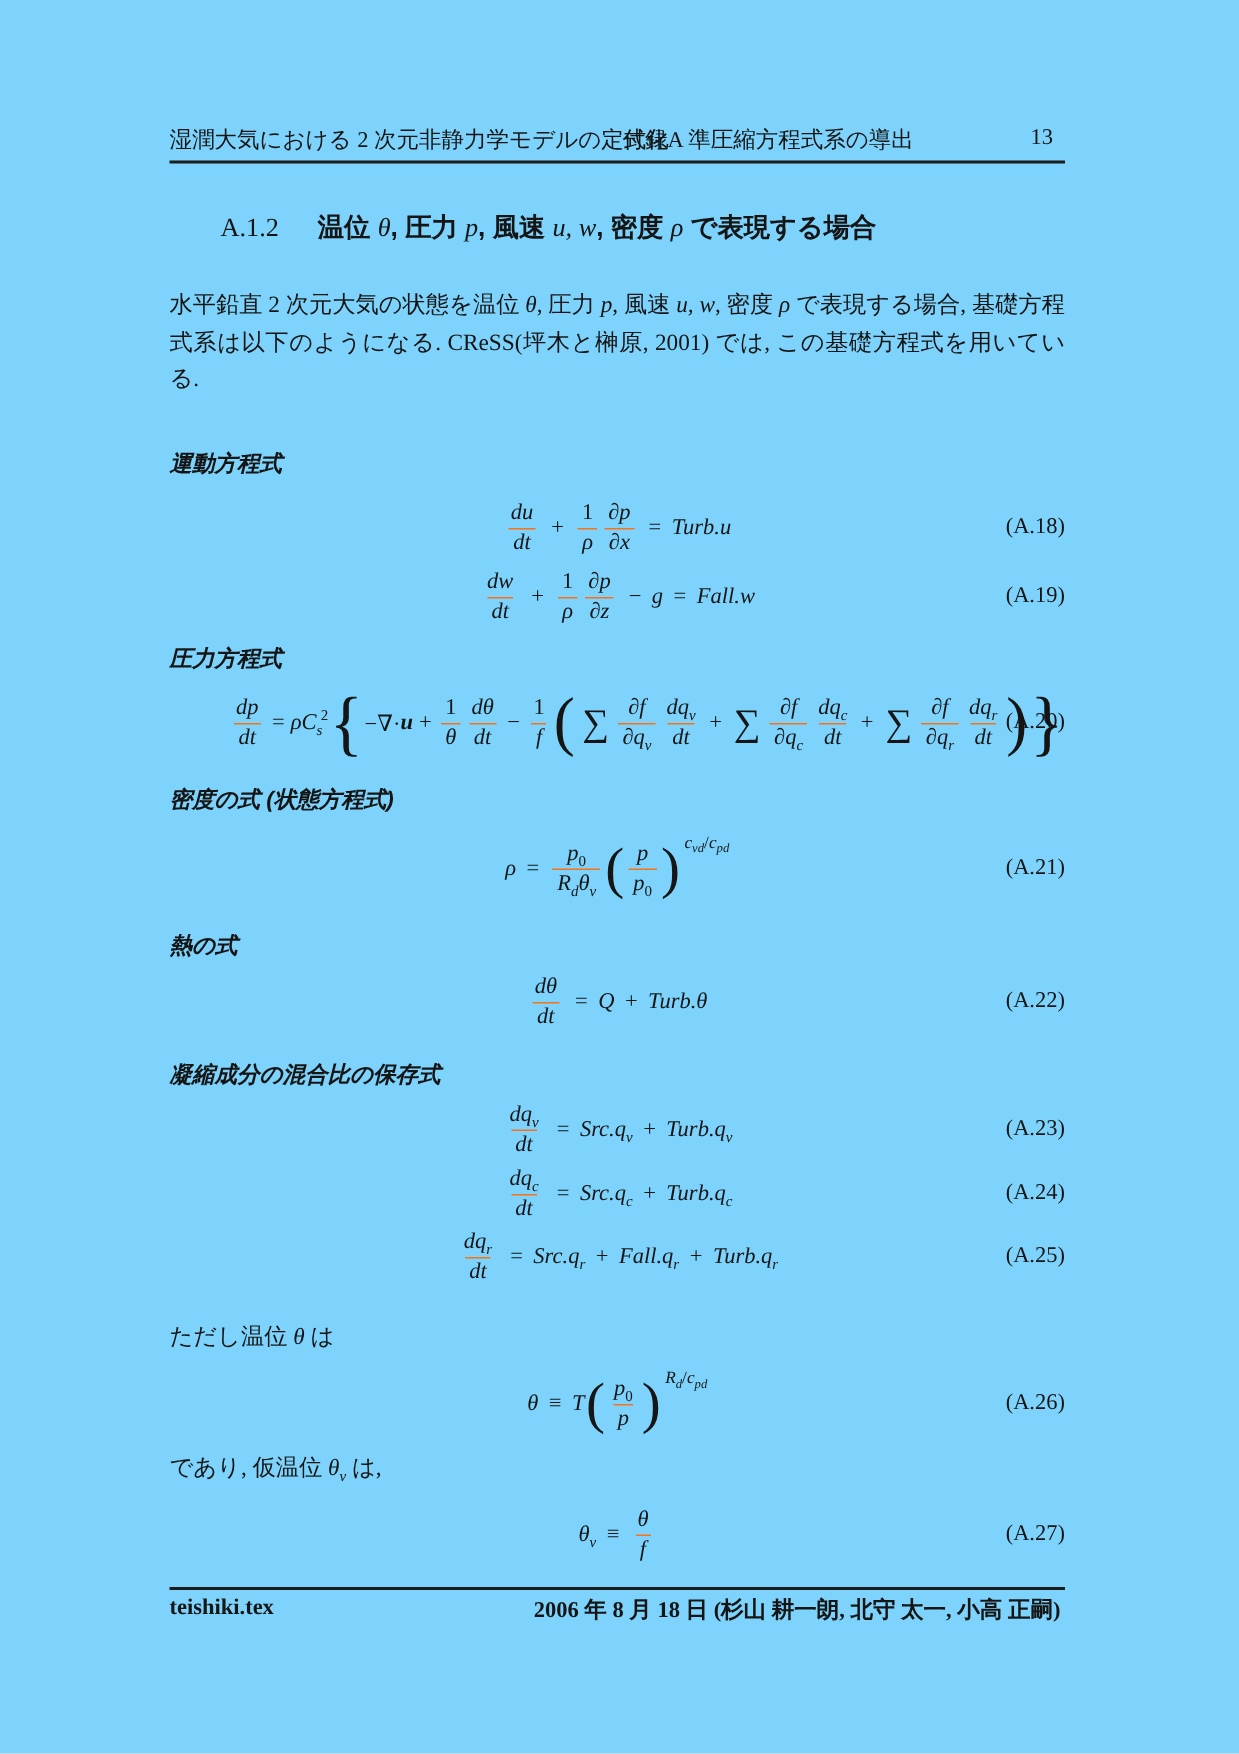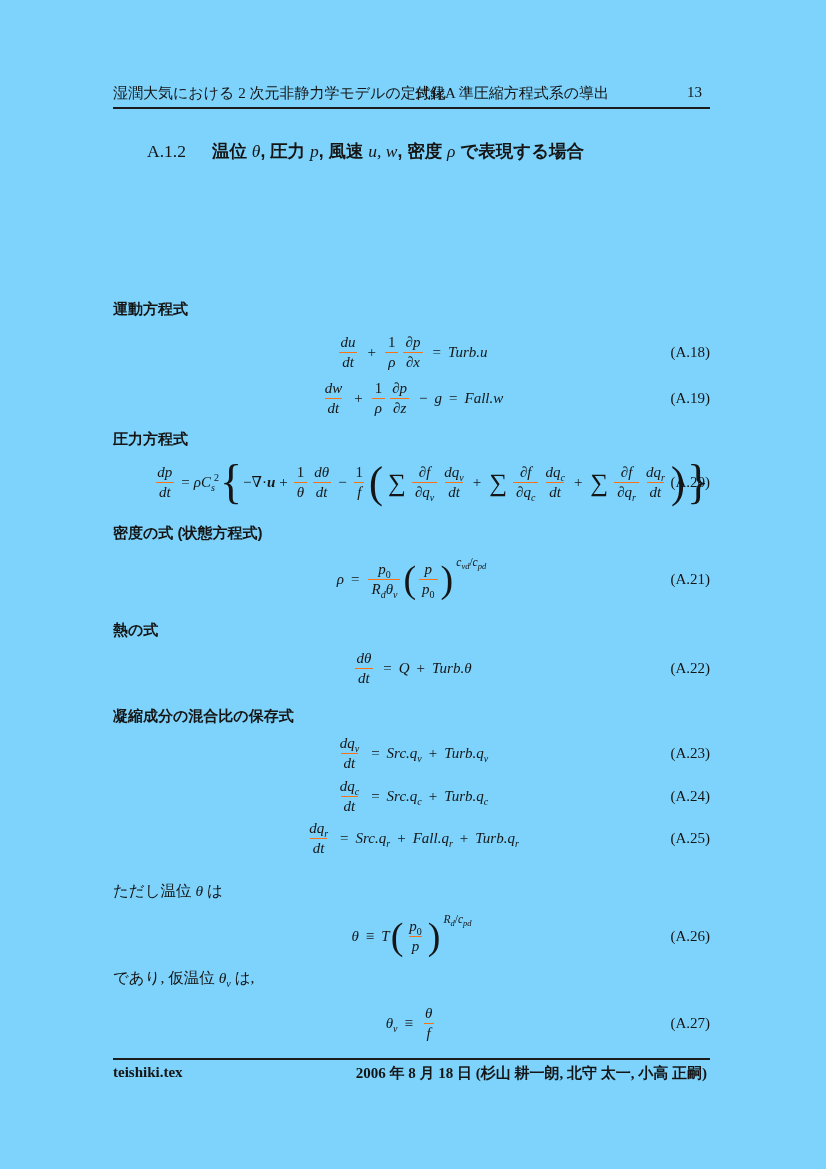--- a/index.html
+++ b/index.html
@@ -13,21 +13,21 @@
   .sechead{position:absolute;left:113px;top:139px;width:640px;font-size:17.5px;font-weight:bold;white-space:nowrap;}
   .secnum{font-family:"Liberation Serif",serif;font-weight:normal;margin-right:26px;margin-left:34px;}
   .jpb{font-family:"Liberation Sans","DejaVu Sans",sans-serif;font-weight:bold;}
   .mi{font-style:italic;font-family:"Liberation Serif","DejaVu Serif",serif;font-weight:normal;}
   .mib{font-style:italic;font-weight:bold;}
   .mr{font-style:normal;}
   
   .para{position:absolute;left:113px;top:192px;width:597px;font-size:15.5px;line-height:24.5px;text-align:justify;}
   
   .glabel{position:absolute;left:113px;font-family:"Liberation Sans","DejaVu Sans",sans-serif;
-          font-weight:bold;font-size:15px;white-space:nowrap;}
+          font-weight:bold;font-size:15px;white-space:nowrap;font-style:italic;}
   
   .eqrow{position:absolute;left:113px;width:597px;display:flex;align-items:center;justify-content:center;font-size:15px;}
   .eqrow.left{justify-content:flex-end;padding-left:6px;box-sizing:border-box;}
   .eqc{display:flex;align-items:center;white-space:nowrap;}
   .eqlabel{position:absolute;right:0;top:50%;transform:translateY(-50%);font-size:15px;}
   .frac{display:inline-flex;flex-direction:column;align-items:center;margin:0 2px;}
   .fn{display:block;padding:0 3px 1px;text-align:center;}
   .fd{display:block;border-top:1px solid #f97316;padding:1px 3px 0;text-align:center;}
   .tk{display:inline-block;}
   .op{margin:0 7px;}
@@ -52,20 +52,23 @@
 
   <div class="abs rh" style="left:113px;top:84px;">湿潤大気における 2 次元非静力学モデルの定式化</div>
   <div class="abs rh" style="left:415px;top:84px;">付録A 準圧縮方程式系の導出</div>
   <div class="abs rh" style="right:124px;top:84px;">13</div>
   <div class="rule" style="top:107px;"></div>
 
   <div class="sechead">
     <span class="secnum">A.1.2</span><span class="jpb">温位 </span><span class="mi">θ</span><span class="jpb">, 圧力 </span><span class="mi">p</span><span class="jpb">, 風速 </span><span class="mi">u, w</span><span class="jpb">, 密度 </span><span class="mi">ρ</span><span class="jpb"> で表現する場合</span>
   </div>
 
+  <div class="para">
+    <span>水平鉛直 2 次元大気の状態を温位 </span><span class="mi">θ</span><span>, 圧力 </span><span class="mi">p</span><span>, 風速 </span><span class="mi">u, w</span><span>, 密度 </span><span class="mi">ρ</span><span> で表現する場合, 基礎方程式系は以下のようになる. CReSS(坪木と榊原, 2001) では, この基礎方程式を用いている.</span>
+  </div>
 
   <div class="glabel" style="top:300px;">運動方程式</div>
 
   <div class="eqrow" style="top:328px;height:48px;">
     <div class="eqc">
       <span class="frac">
           <span class="fn mi">du</span>
           <span class="fd mi">dt</span>
         </span>
       <span class="tk op">+</span>

